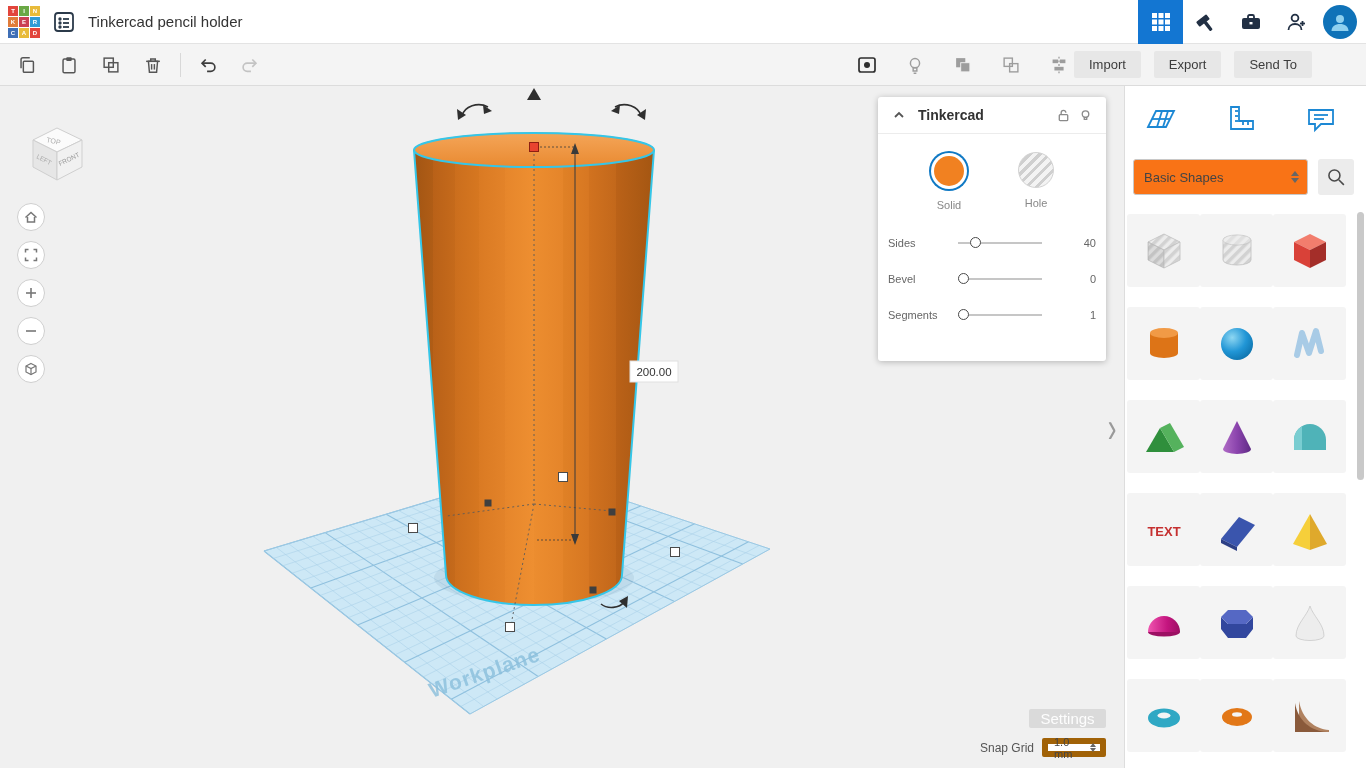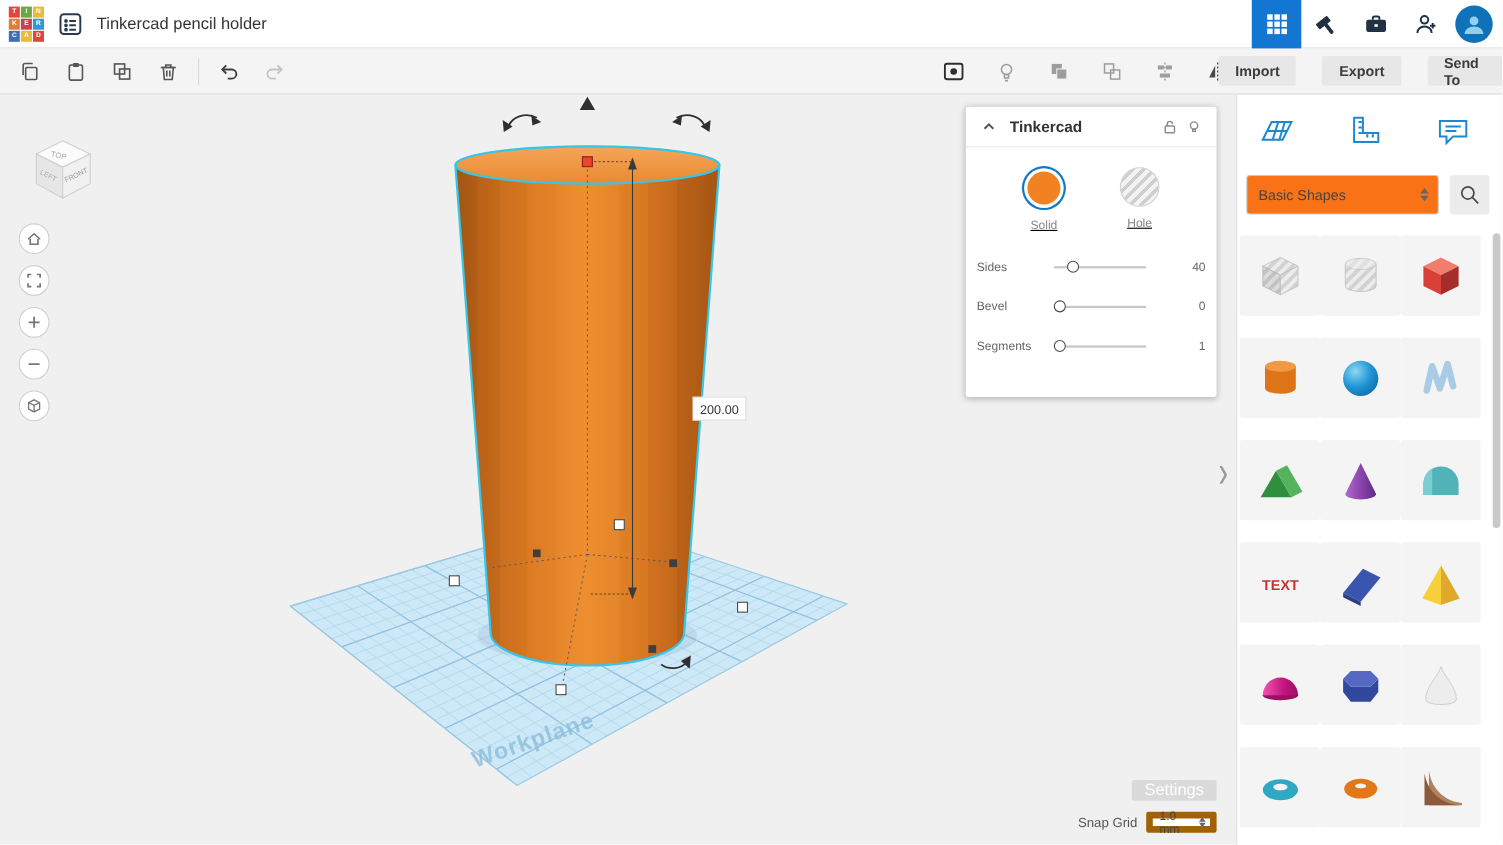--- a/index.html
+++ b/index.html
@@ -19,38 +19,38 @@
   .hdr-right { position:absolute; right:0; top:0; height:44px; display:flex; align-items:center; }
   .hdr-tile { width:45px; height:44px; display:flex; align-items:center; justify-content:center; cursor:pointer; }
   .hdr-tile.active { background:#1376d2; }
   .avatar { width:34px; height:34px; border-radius:50%; background:#0f72b8; margin:0 9px 0 5px; display:flex; align-items:center; justify-content:center; cursor:pointer; }
 
   
   .tb { position:absolute; top:44px; left:0; width:1366px; height:42px; background:#f4f4f4; border-bottom:1px solid #dcdcdc; z-index:35; }
   .tb-group { position:absolute; top:0; height:41px; display:flex; align-items:center; }
   .tb-left { left:12px; gap:12px; }
   .tb-mid { left:852px; gap:18px; }
-  .tb-actions { left:1108px; gap:24px;font-weight:bold; }
+  .tb-actions { left:1074px; gap:13px; }
   .ti { width:30px; height:30px; display:flex; align-items:center; justify-content:center; cursor:pointer; border-radius:2px; }
   .tb-sep { width:1px; height:24px; background:#d8d8d8; }
   .tb-btn { height:27px; padding:0 15px; background:#e7e7e7; border-radius:2px; font-size:13px; color:#3c3c3c; display:flex; align-items:center; cursor:pointer; }
 
   
   .canvas { position:absolute; top:86px; left:0; width:1125px; height:682px; background:#f0f0f0; border-right:1px solid #ddd; overflow:hidden; }
   #scene { position:absolute; left:0; top:0; }
   .cv-btn { position:absolute; left:17px; width:28px; height:28px; border-radius:50%; background:#fff; border:1px solid #cfcfcf; display:flex; align-items:center; justify-content:center; cursor:pointer; z-index:5; }
 
   .collapse-handle { position:absolute; left:1102px; top:318px; width:20px; height:48px; display:flex; align-items:center; justify-content:center; color:#9a9a9a; font-size:26px; cursor:pointer; transform:scaleY(1.6); z-index:6; }
 
   
   .insp { position:absolute; left:878px; top:11px; width:228px; background:#fff; border-radius:3px; box-shadow:0 1px 6px rgba(0,0,0,.25); z-index:20; }
   .insp-hd { height:37px; display:flex; align-items:center; padding:0 10px; border-bottom:1px solid #ececec; }
   .insp-title { font-size:14px; font-weight:bold; color:#333; margin-left:8px; flex:1; }
   .insp-hd .ic { width:22px; height:22px; display:flex; align-items:center; justify-content:center; cursor:pointer; }
-  .insp-swatches { display:flex; justify-content:center; gap:50px; padding:18px 0 12px;text-decoration:underline; }
+  .insp-swatches { display:flex; justify-content:center; gap:50px; padding:18px 0 12px; }
   .swatch { display:flex; flex-direction:column; align-items:center; gap:9px; cursor:pointer; }
   .sw-solid { width:30px; height:30px; border-radius:50%; background:#f18121; box-shadow:0 0 0 3px #fff, 0 0 0 5px #1079c4; margin:4px; }
   .sw-hole { width:36px; height:36px; border-radius:50%; border:1px solid #d2d2d2;
              background:repeating-linear-gradient(135deg,#cfcfcf 0 3px,#f3f3f3 3px 7px); }
   .sw-label { font-size:11px; color:#888; }
   .insp-sliders { padding:14px 10px 16px; }
   .sl-row { display:flex; align-items:flex-start; height:36px;gap:14px; }
   .sl-label { width:56px; font-size:11px; color:#666; }
   .sl-track { flex:1; position:relative; height:12px; margin-right:14px; }
   .sl-track::before { content:""; position:absolute; left:0; right:0; top:5px; height:2px; background:#c6c6c6; }

